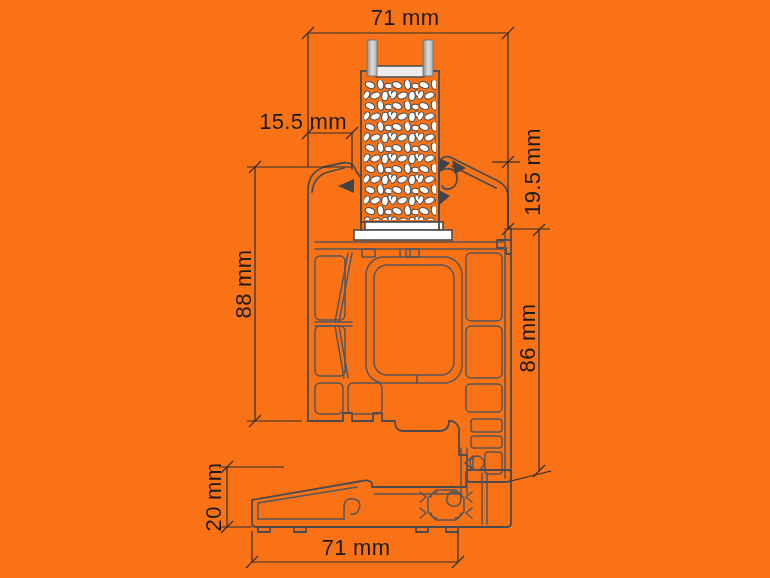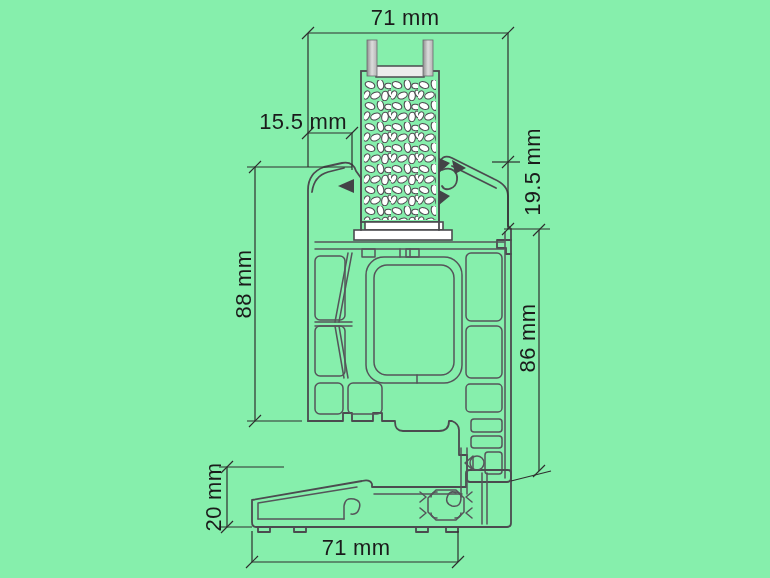--- a/index.html
+++ b/index.html
@@ -1,19 +1,19 @@
 <!DOCTYPE html>
 <html><head>
 <meta charset="utf-8">
 <style>
   html,body{margin:0;padding:0;background:#ffffff;}
   .canvas{
     position:relative;
     width:770px;height:578px;
-    background:#86efac;
+    background:#f97316;
     font-family:"Liberation Sans", sans-serif;
     overflow:hidden;
   }
   svg{display:block;}
   .dim-text{
     font-family:"Liberation Sans", sans-serif;
     font-size:22px;
     letter-spacing:0.3px;
   }
 </style>

